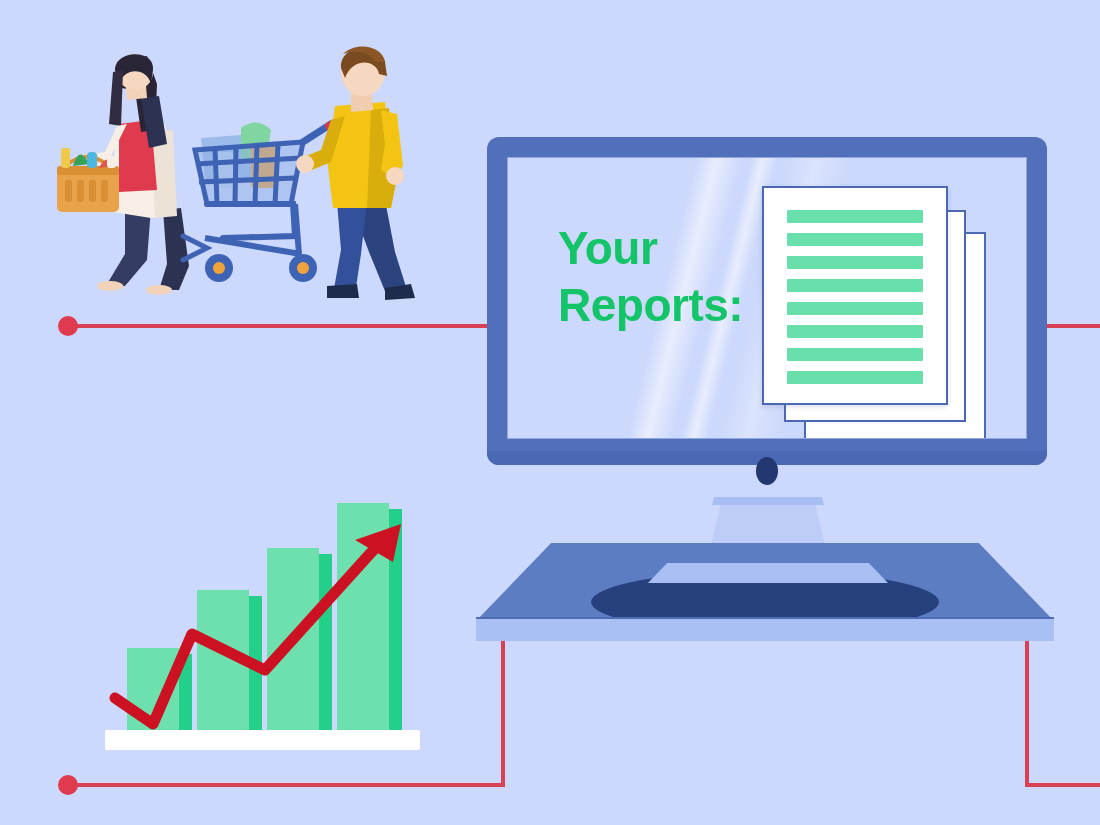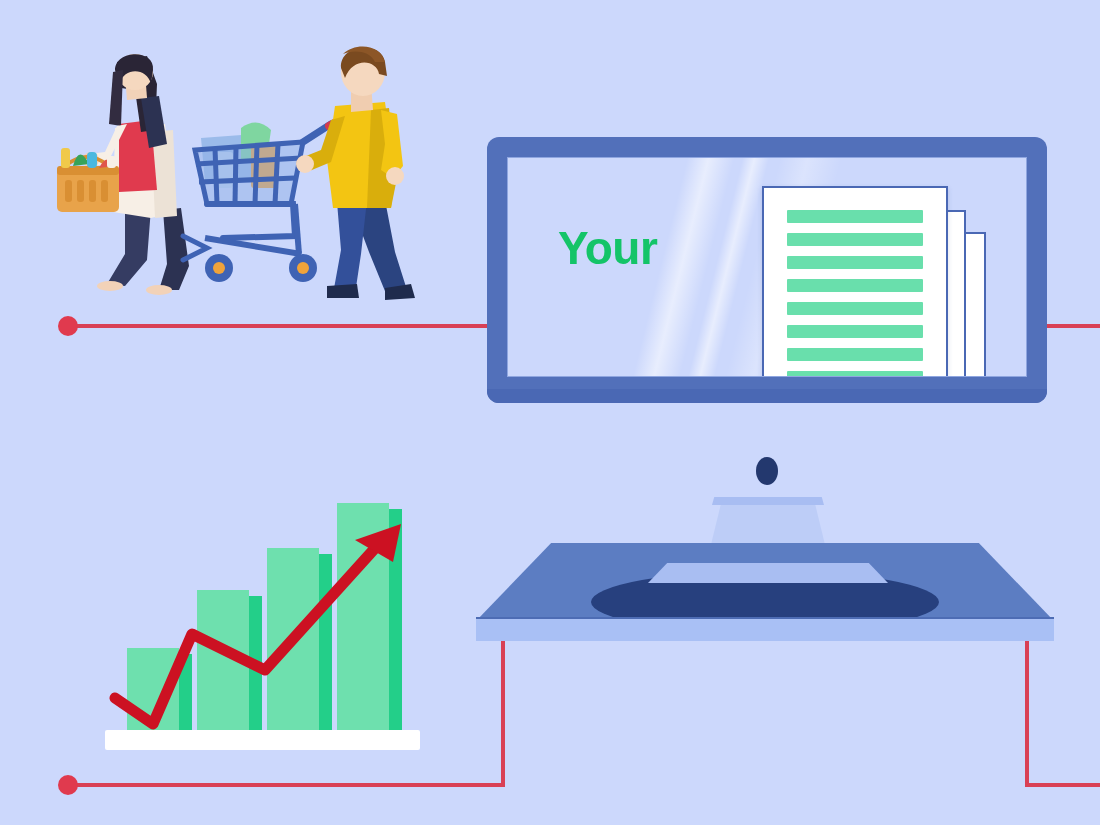--- a/index.html
+++ b/index.html
@@ -12,21 +12,21 @@
   }
   #stage{position:relative;width:1100px;height:825px;overflow:hidden;background:#ccd8fc;}
 
   
   .conn-line{position:absolute;background:#d94055;}
   .conn-line.h{height:4px;}
   .conn-line.v{width:4px;}
   .conn-dot{position:absolute;width:20px;height:20px;border-radius:50%;background:#e03a4e;}
 
   
-  #monitor{position:absolute;left:487px;top:137px;width:560px;height:266px;}
+  #monitor{position:absolute;left:487px;top:137px;width:560px;height:328px;}
   #bezel{position:absolute;inset:0;background:#5270ba;border-radius:12px;
          box-shadow:inset 0 -3px 0 rgba(0,0,0,.08);}
   #bezel-lowerband{position:absolute;left:0;right:0;bottom:0;height:14px;background:#4a68b4;border-radius:0 0 12px 12px;}
   #screen{position:absolute;left:20px;top:20px;right:20px;bottom:26px;
           background:#ccd8fc;border:1px solid #8fa6e0;overflow:hidden;}
   .glare{position:absolute;top:-40%;height:190%;background:linear-gradient(90deg,rgba(255,255,255,0) 0%,rgba(255,255,255,.55) 45%,rgba(255,255,255,0) 100%);
          transform:rotate(14deg);pointer-events:none;}
   .glare.g1{left:150px;width:46px;}
   .glare.g2{left:205px;width:26px;}
   .glare.g3{left:243px;width:60px;opacity:.55;}
@@ -213,20 +213,21 @@
     <div id="bezel">
       <div id="bezel-lowerband"></div>
     </div>
     <div id="screen">
       <div class="glare g1"></div>
       <div class="glare g2"></div>
       <div class="glare g3"></div>
 
       <div id="screen-title">
         <div>Your</div>
+        <div>Reports:</div>
       </div>
 
       <div id="docs">
         <div class="doc back3"></div>
         <div class="doc back2"></div>
         <div class="doc front">
           <div class="doc-line" style="top:22px;"></div>
           <div class="doc-line" style="top:45px;"></div>
           <div class="doc-line" style="top:68px;"></div>
           <div class="doc-line" style="top:91px;"></div>

